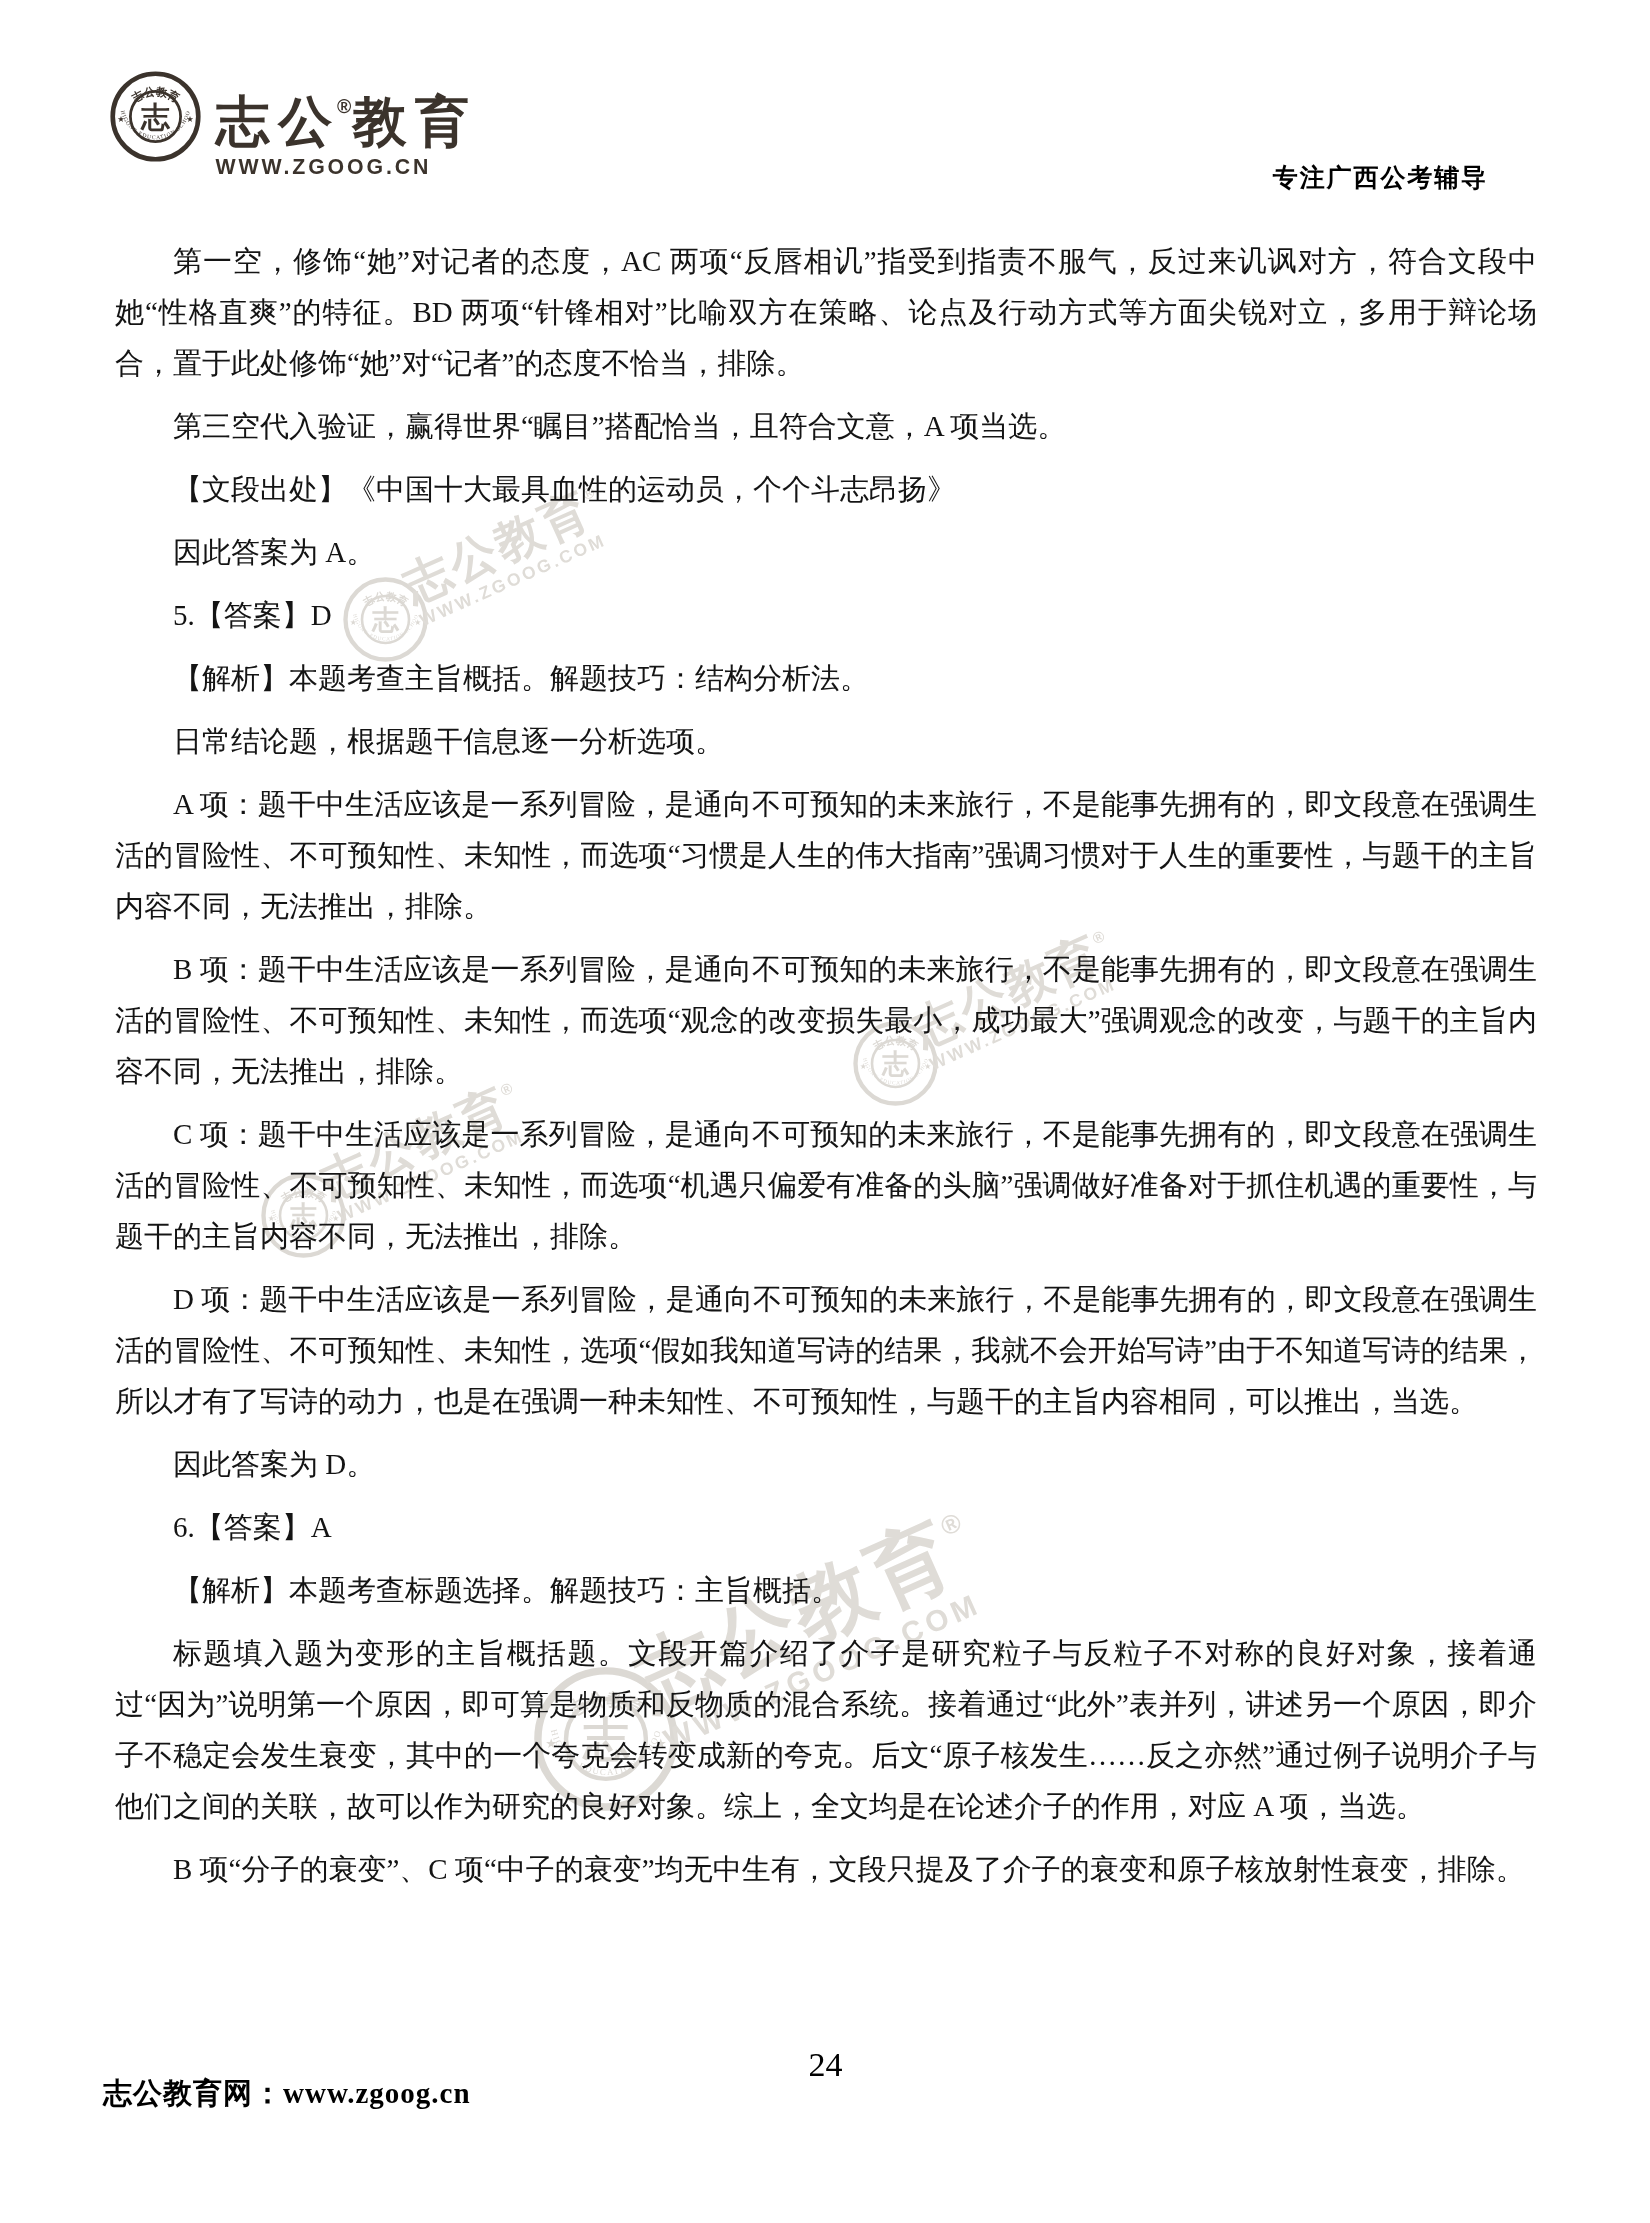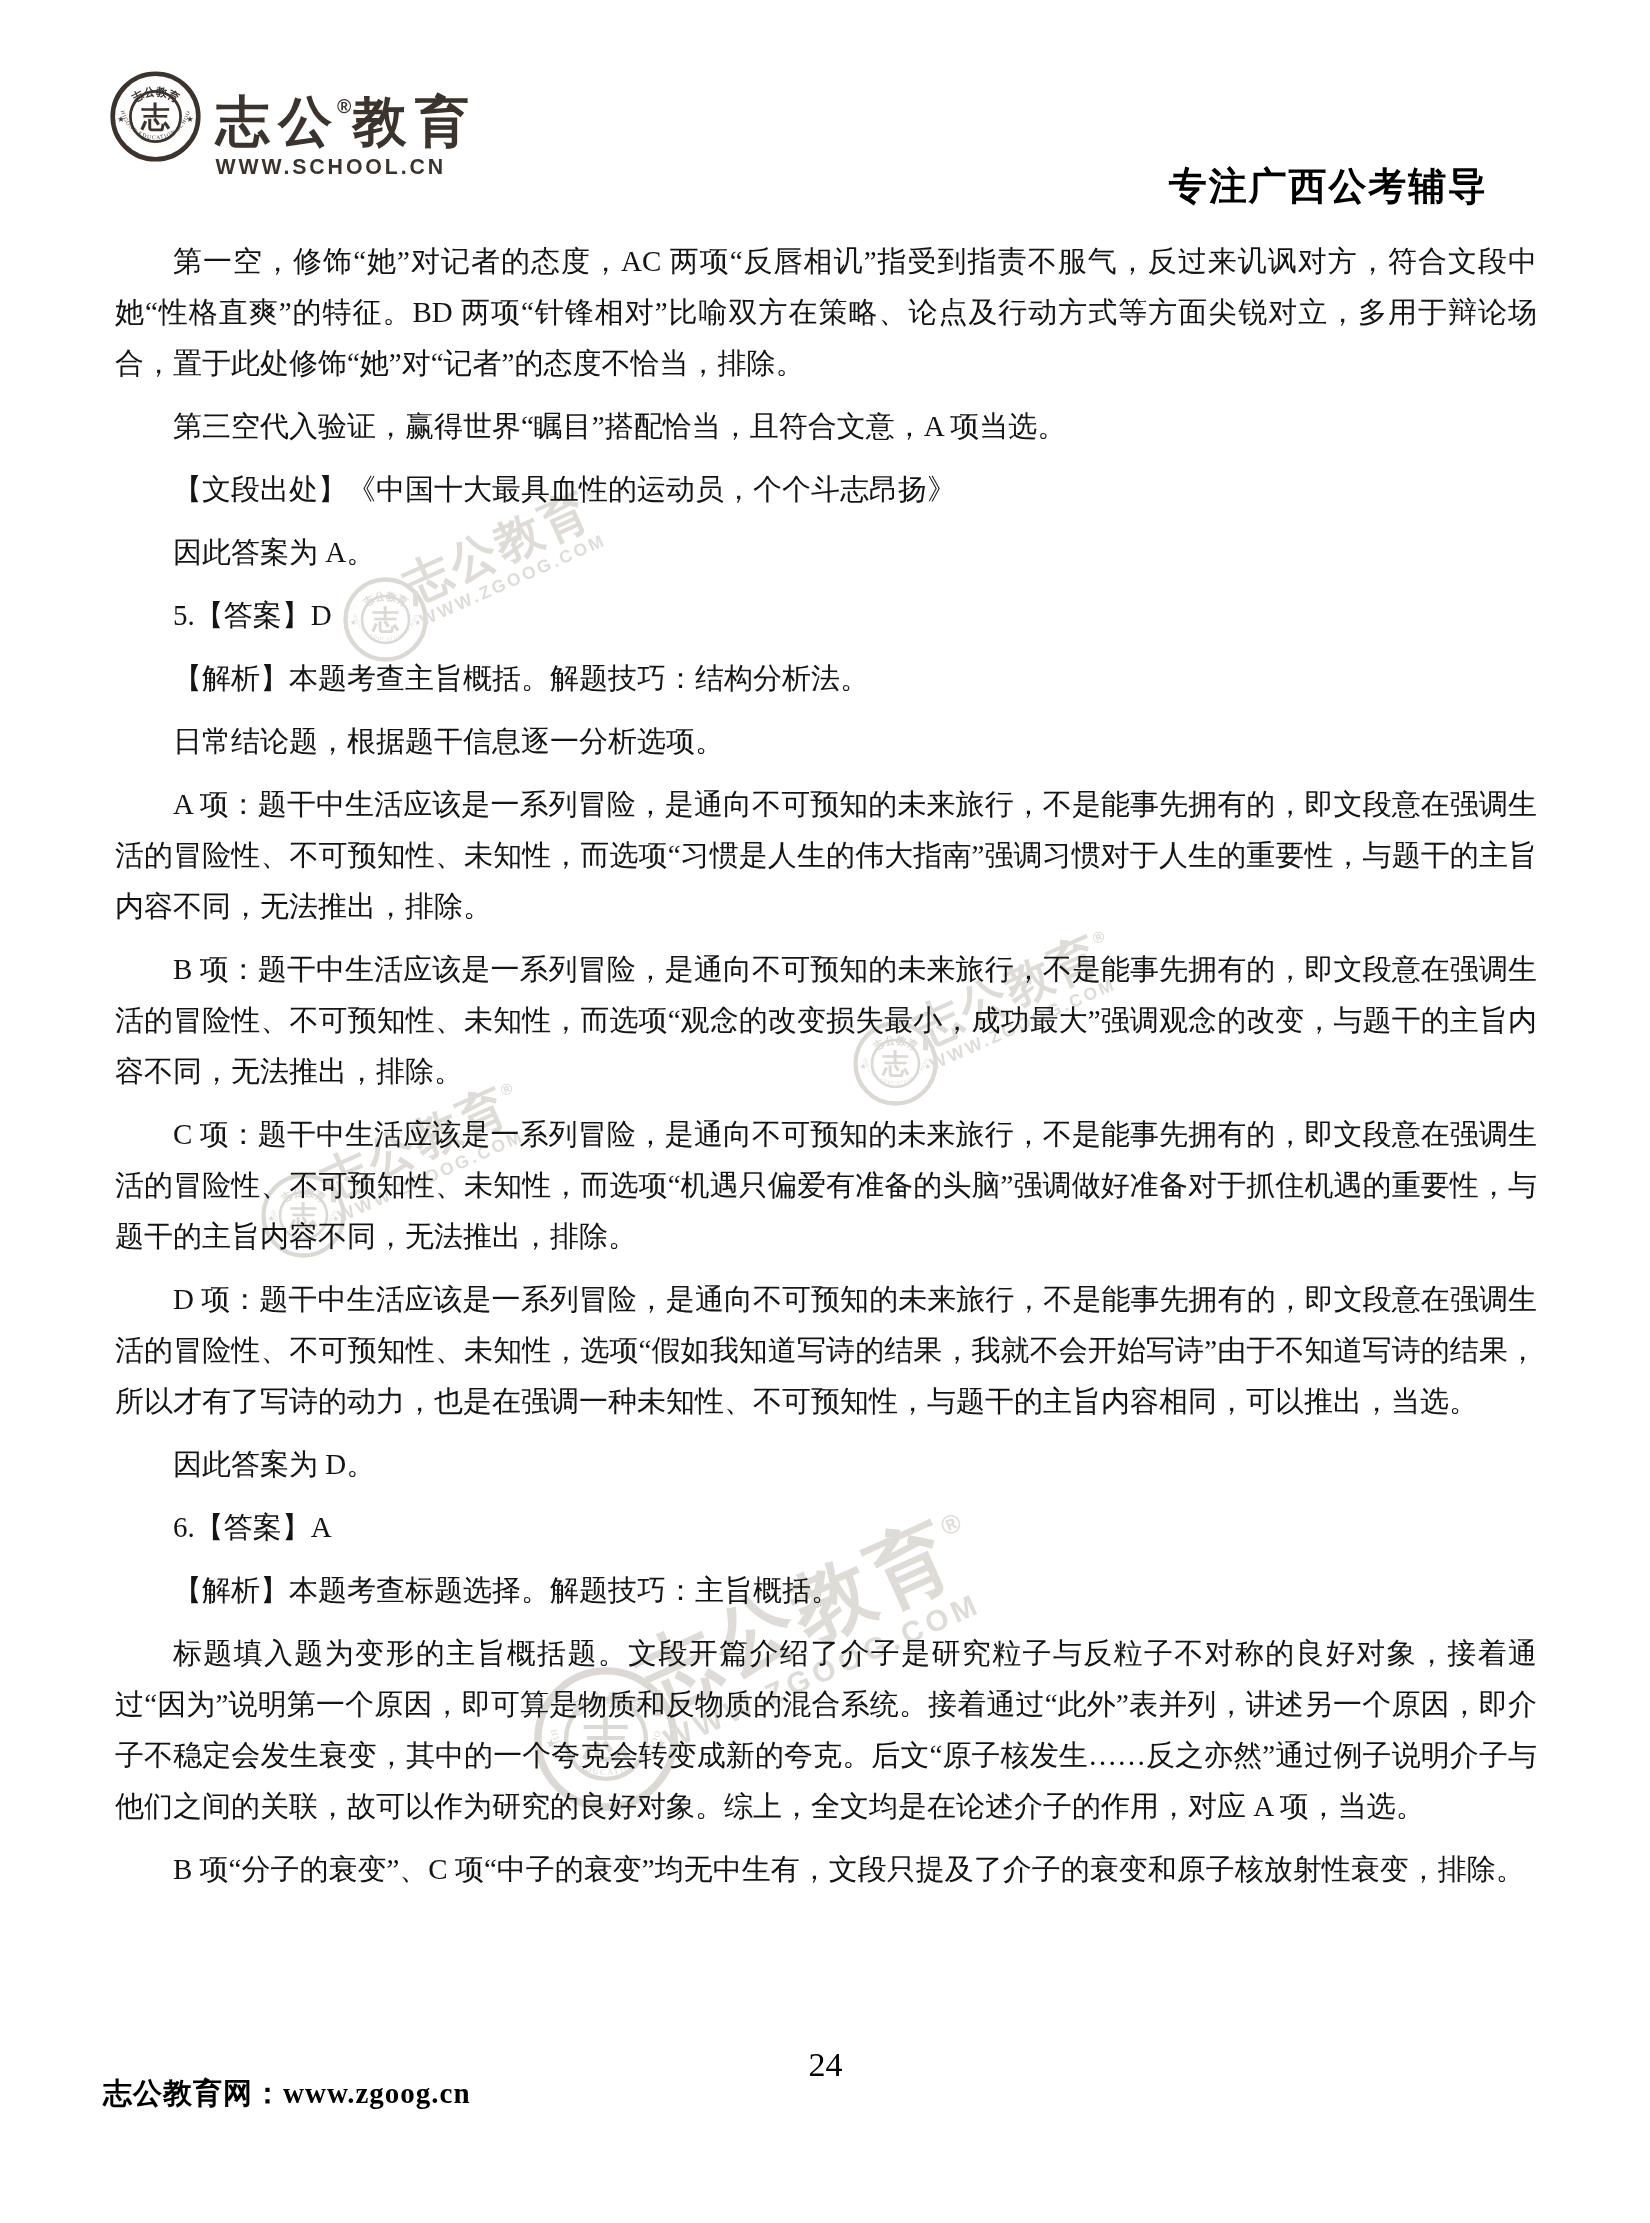--- a/index.html
+++ b/index.html
@@ -23,21 +23,21 @@
     letter-spacing:8.7px;color:#3b332c;white-space:nowrap;
   }
   .brand-name .reg{font-size:19.4px;letter-spacing:0;vertical-align:27px;margin:0 1px 0 -3.9px;}
   .brand-url{
     font-family:"Liberation Sans","DejaVu Sans",sans-serif;
     font-weight:600;font-size:21.3px;letter-spacing:2.9px;color:#3b332c;margin-top:5.8px;
   }
   .tagline{
     position:absolute;right:163px;top:161px;
     font-family:"Liberation Sans","DejaVu Sans",sans-serif;
-    font-weight:bold;font-size:38px;letter-spacing:1.9px;color:#000;
+    font-weight:bold;font-size:25px;letter-spacing:1.9px;color:#000;
   }
 
   
   .body-text{position:absolute;left:103px;top:224px;width:1446px;z-index:1;}
   .body-text p{
     margin:12px;text-indent:2em;
     font-size:29px;line-height:51px;
     text-align:justify;text-justify:inter-ideograph;
     color:#141414;
   }
@@ -136,21 +136,21 @@
     </div>
   </div>
 
   <div class="hdr">
     <div class="logo">
       <svg class="seal" viewBox="0 0 96 96" width="93" height="93">
           <use xlink:href="#seal" href="#seal"></use>
         </svg>
       <div class="brand">
         <div class="brand-name"><span>志公</span><span class="reg">®</span><span>教育</span></div>
-        <div class="brand-url">WWW.SCHOOL.CN</div>
+        <div class="brand-url">WWW.ZGOOG.CN</div>
       </div>
     </div>
     <div class="tagline">专注广西公考辅导</div>
   </div>
 
   <div class="body-text">
     <p>第一空，修饰“她”对记者的态度，AC 两项“反唇相讥”指受到指责不服气，反过来讥讽对方，符合文段中她“性格直爽”的特征。BD 两项“针锋相对”比喻双方在策略、论点及行动方式等方面尖锐对立，多用于辩论场合，置于此处修饰“她”对“记者”的态度不恰当，排除。</p>
     <p>第三空代入验证，赢得世界“瞩目”搭配恰当，且符合文意，A 项当选。</p>
     <p>【文段出处】《中国十大最具血性的运动员，个个斗志昂扬》</p>
     <p>因此答案为 A。</p>

